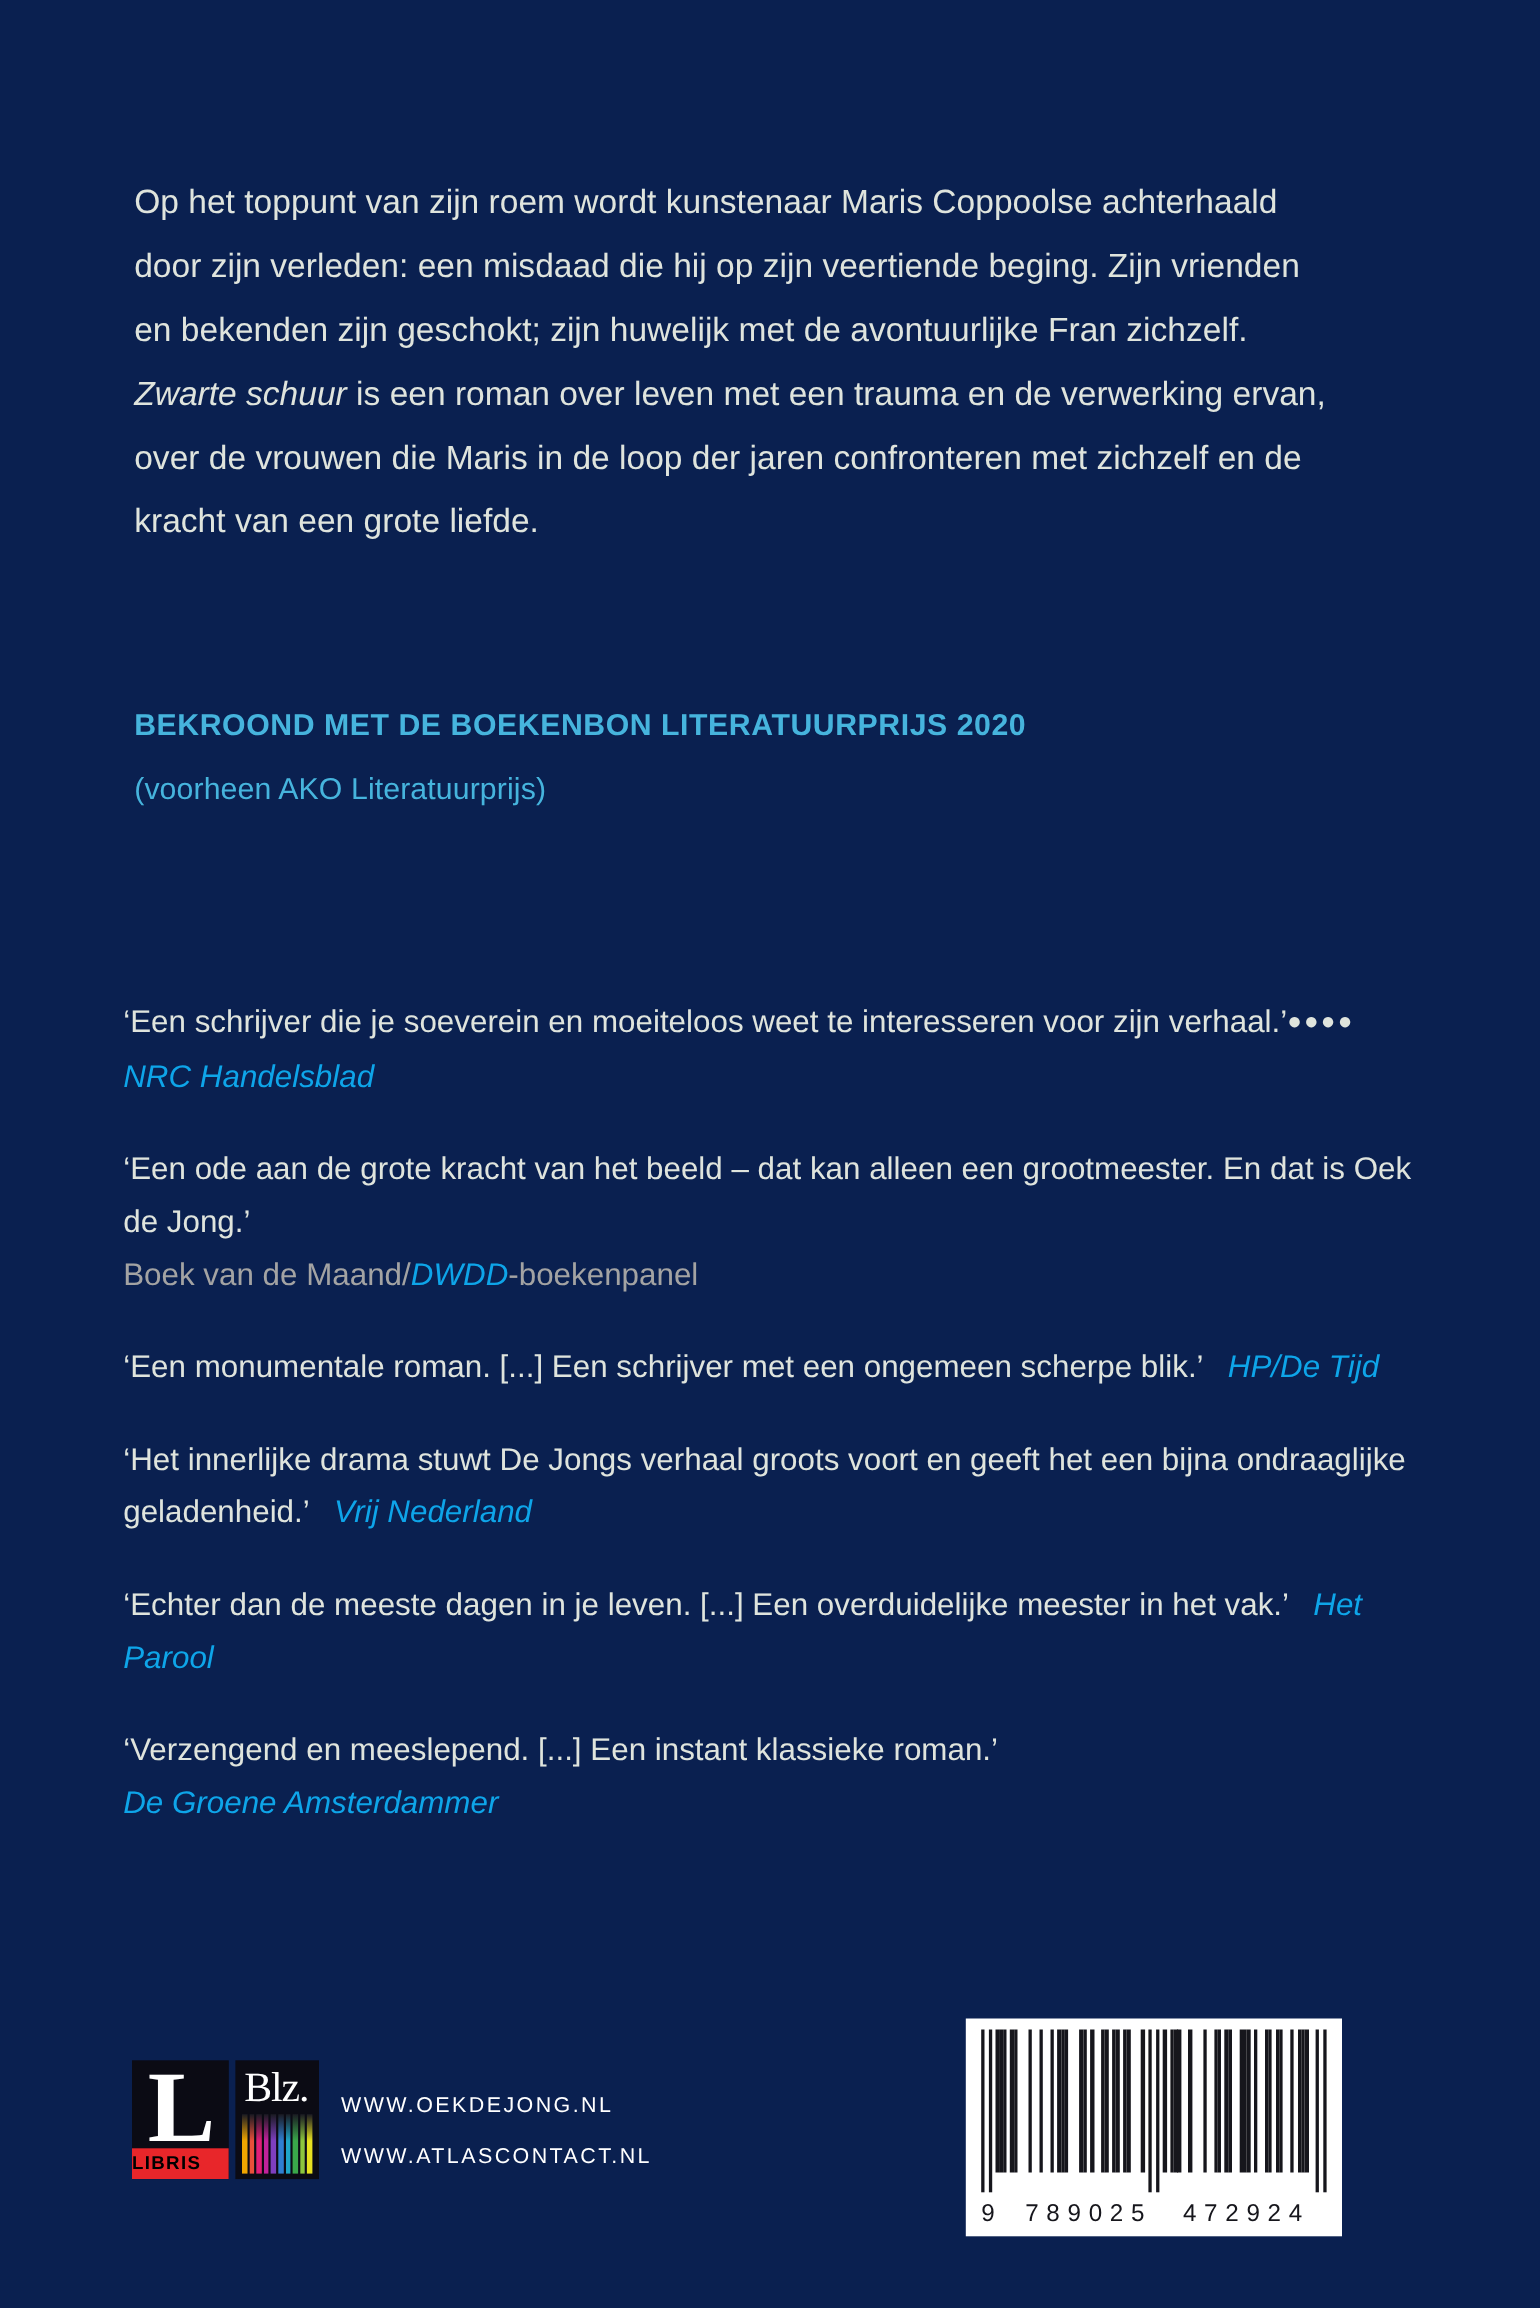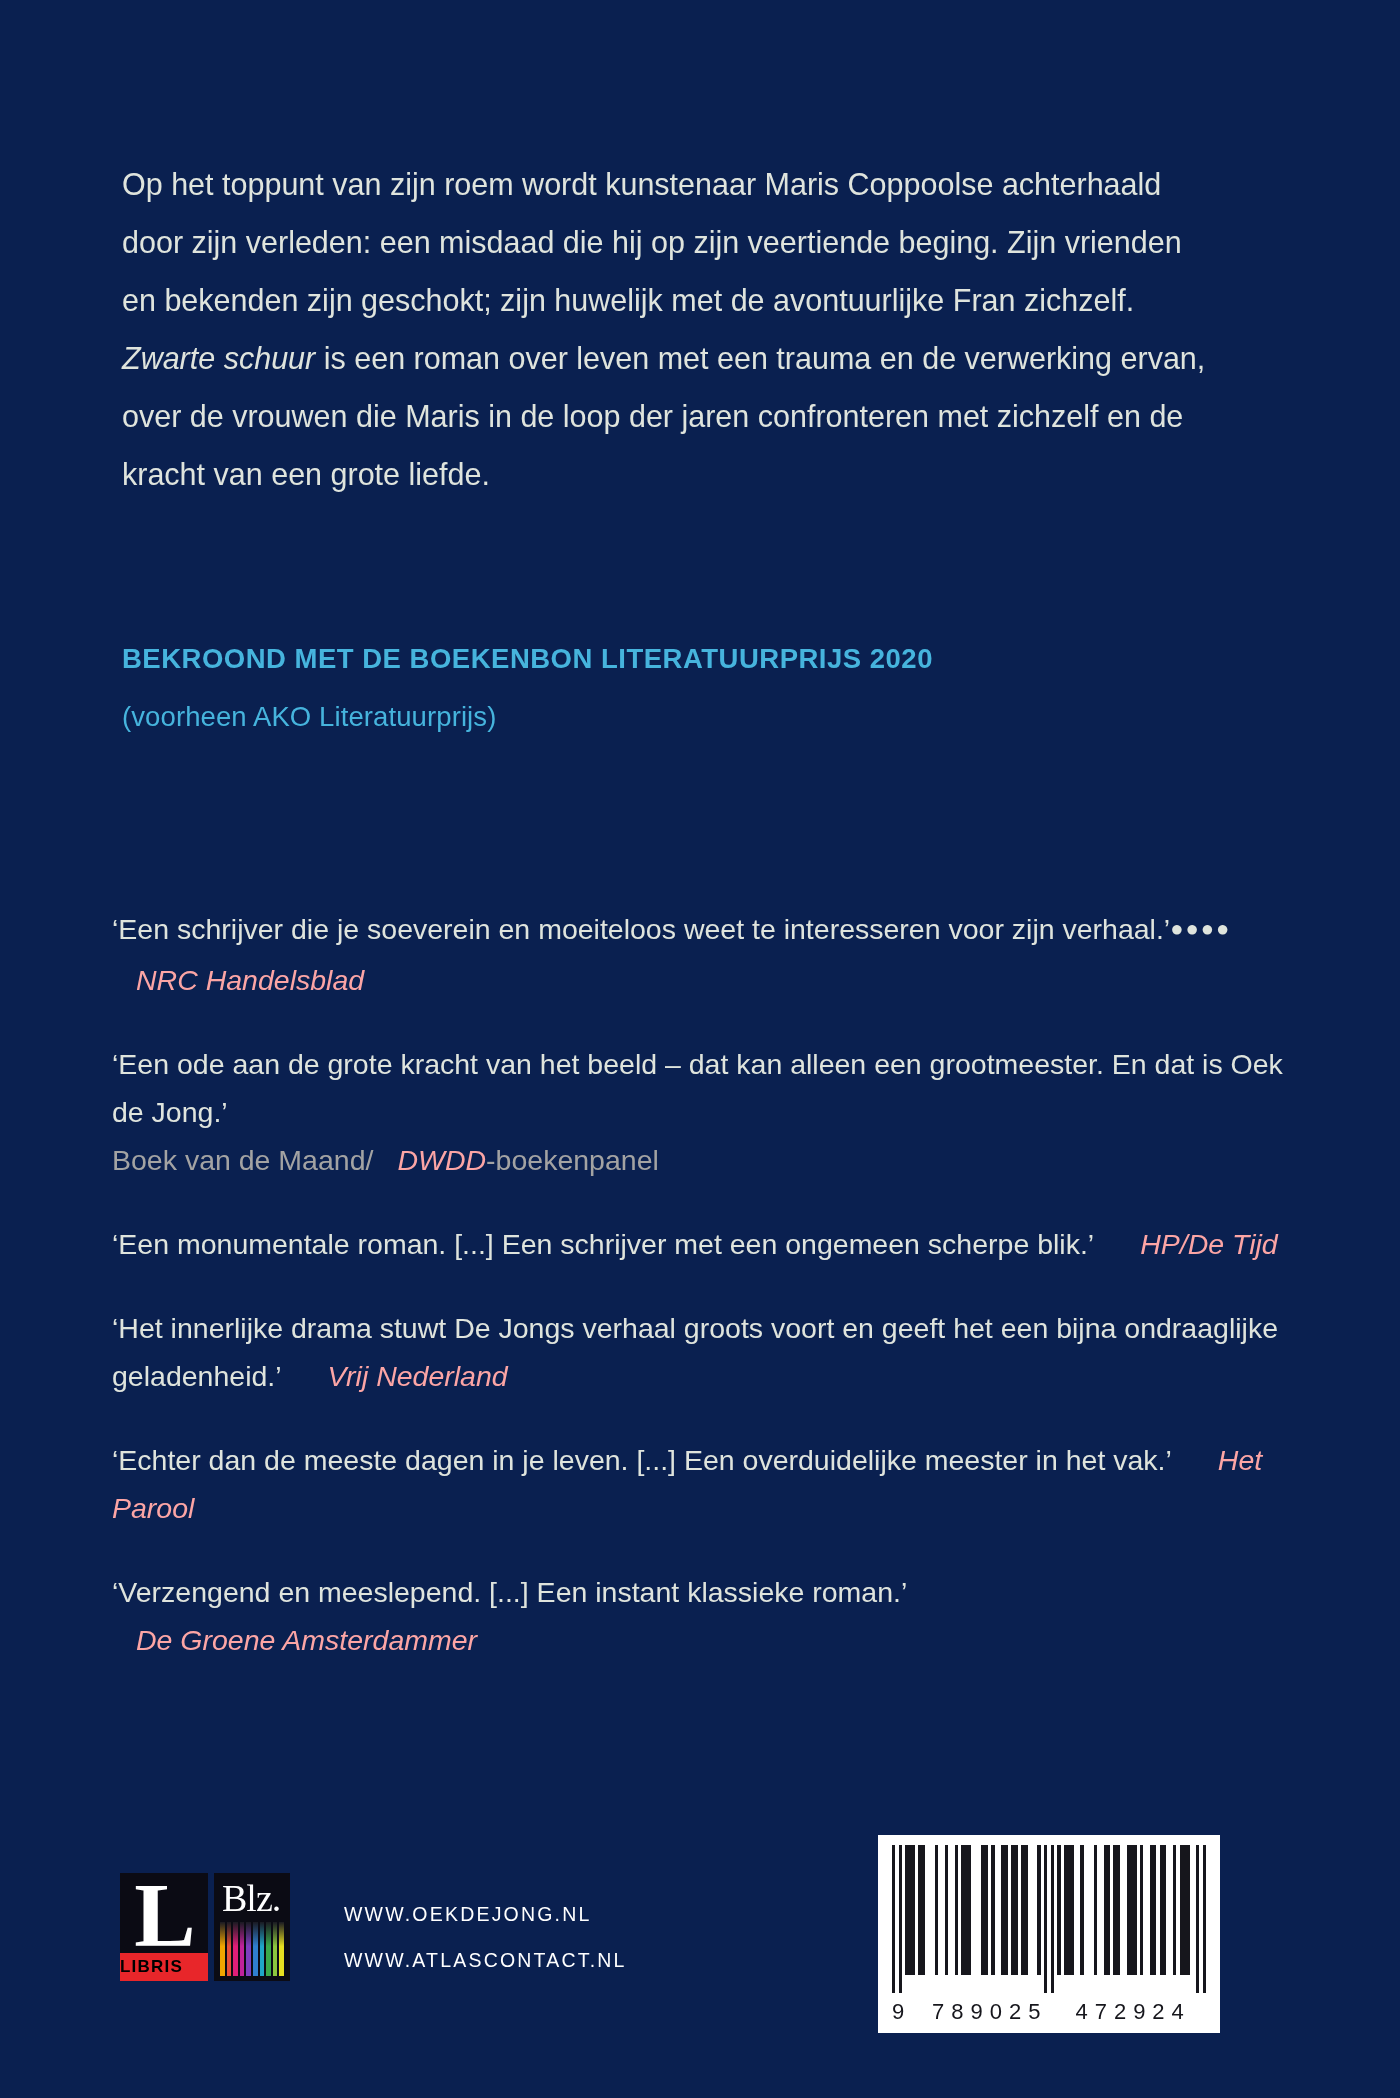--- a/index.html
+++ b/index.html
@@ -77,24 +77,23 @@
     font-size: 28.5px;
     line-height: 48px;
   }
   .quote:last-child {
     margin-bottom: 0;
   }
   .quote .body {
     display: inline;
   }
   .src {
-    color: #fca5a5;
+    color: #0ea5e9;
     font-style: italic;
     font-weight: 400;
-    margin-left: 24px;
   }
   .src-roman {
     color: #a3a3a3;
     font-style: normal;
     font-weight: 400;
   }
   .gap {
     display: inline-block;
     width: 22px;
   }
@@ -186,21 +185,21 @@
     display: flex;
     gap: 2px;
   }
   .blz .bars i {
     display: block;
     flex: 1 1 auto;
     height: 100%;
   }
 
   .urls {
-    margin-left: 54px;
+    margin-left: 20px;
     padding-top: 18px;
     color: #ffffff;
   }
   .urls div {
     font-size: 19.5px;
     letter-spacing: 2.2px;
     line-height: 46px;
     white-space: nowrap;
   }
 

